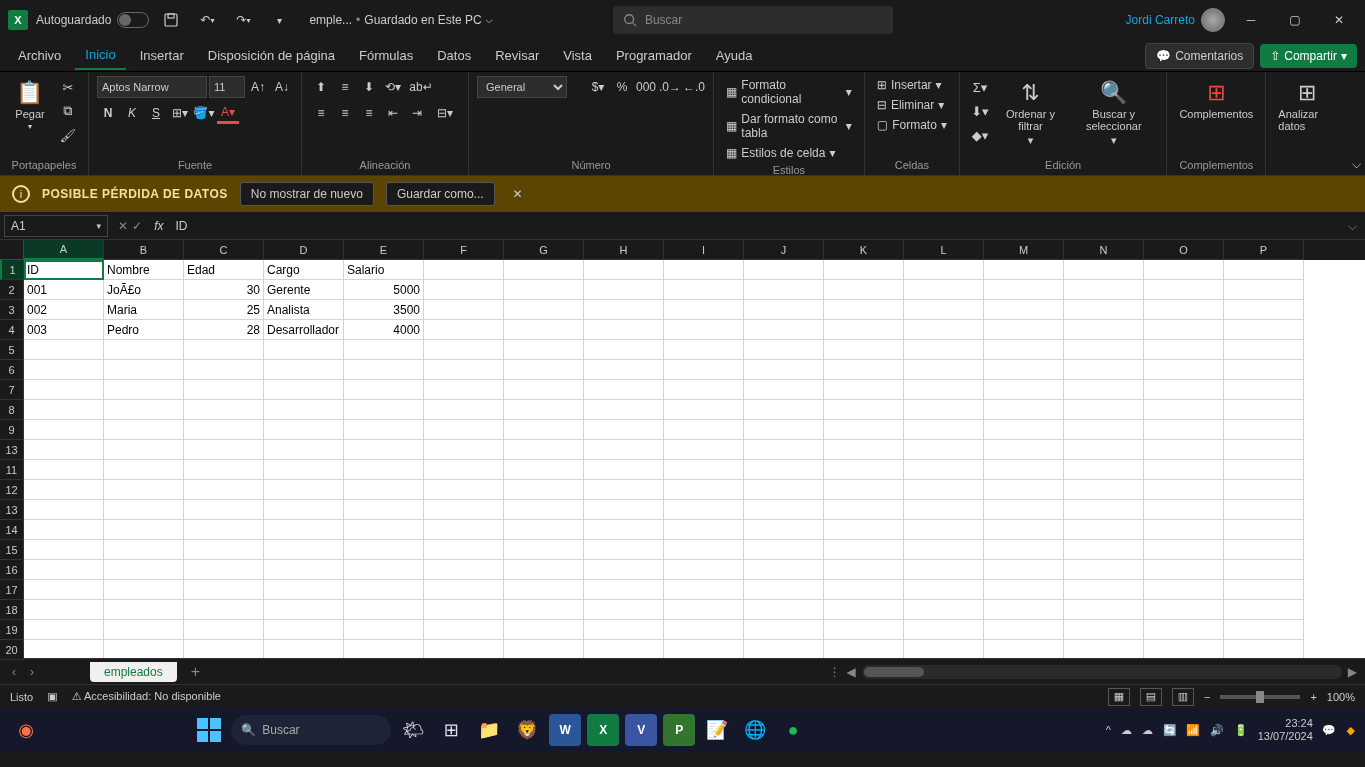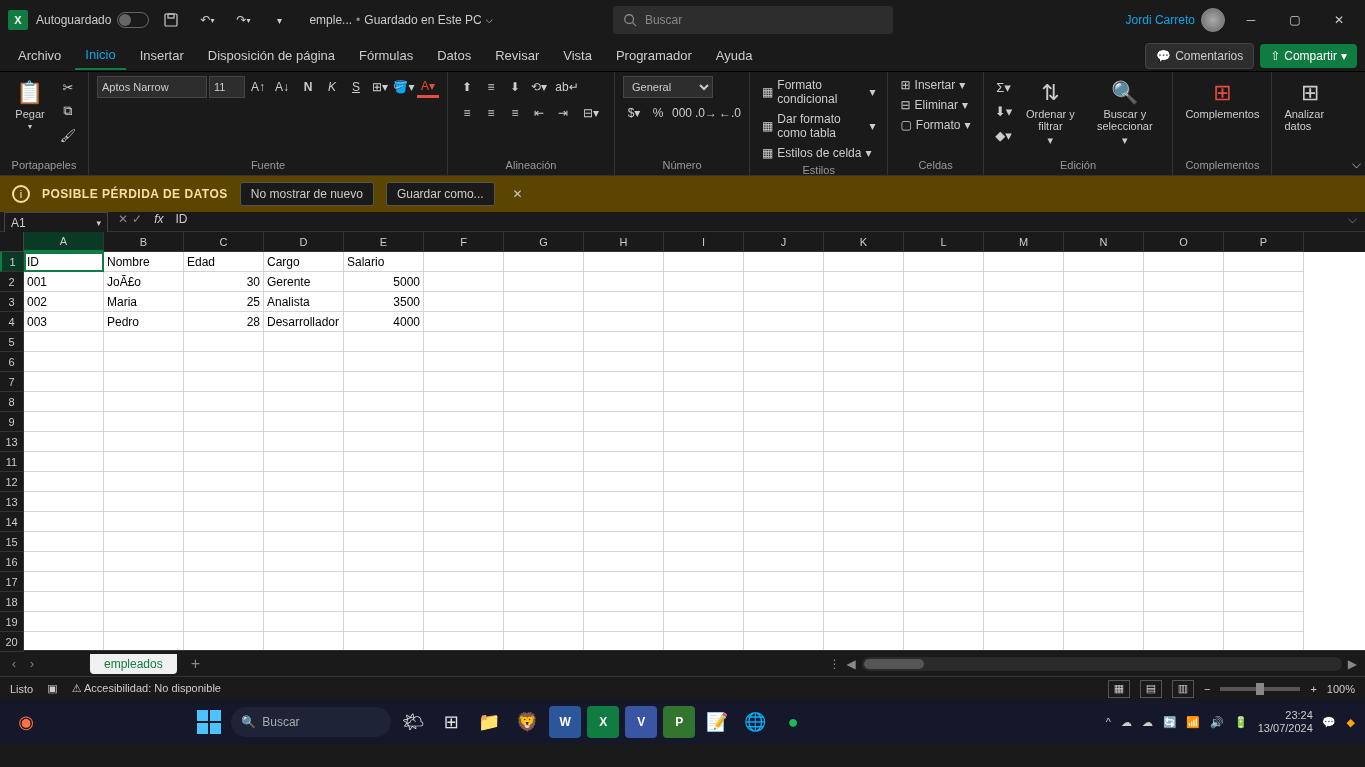--- a/index.html
+++ b/index.html
@@ -46,21 +46,21 @@
 
 .warnbar { height:36px; background:#5b4500; display:flex; align-items:center; padding:0 12px; gap:12px; font-size:12px; color:#f5e0a0; }
 .warn-icon { width:18px; height:18px; border:2px solid #f5e0a0; border-radius:50%; display:flex; align-items:center; justify-content:center; font-size:11px;}
 .warn-title { font-weight:bold; letter-spacing:.5px;}
 .warn-text { flex:1; color:#f5e0a0; }
 .warn-text span { text-decoration:underline; }
 .warn-btn { background:#1a1a1a; border:1px solid #555; color:#ccc; padding:4px 10px; border-radius:3px; font-size:12px;}
 .warn-close { color:#ccc; padding:0 6px; }
 
 
-.fbar { height:20px; background:#1a1a1a; display:flex; align-items:flex-start; border-bottom:1px solid #333; }
+.fbar { height:28px; background:#1a1a1a; display:flex; align-items:center; border-bottom:1px solid #333; }
 .namebox { width:104px; height:22px; background:#1a1a1a; border:1px solid #444; color:#ccc; padding:0 6px; display:flex; align-items:center; justify-content:space-between; margin:0 4px;}
 .fbar-btns { display:flex; gap:4px; padding:0 6px; color:#888; }
 .fx { font-style:italic; color:#ccc; padding:0 6px;}
 .formula-input { flex:1; color:#ccc; padding:0 6px; }
 
 
 .grid-area { display:flex; height:418px; background:#fff; }
 .rowhdrs { width:24px; background:#1a1a1a; }
 .corner { height:20px; background:#1a1a1a; border-right:1px solid #444; border-bottom:1px solid #444;}
 .rowhdr { height:20px; background:#1a1a1a; color:#ccc; font-size:11px; display:flex; align-items:center; justify-content:center; border-bottom:1px solid #333; border-right:1px solid #333;}
@@ -172,21 +172,21 @@
       <div class="small-btns">
         <div class="sbtn">✂</div>
         <div class="sbtn">⧉</div>
         <div class="sbtn">🖌</div>
       </div>
     </div>
     <div class="rgroup-label">Portapapeles</div>
   </div>
 
   <div class="rgroup">
-    <div class="rgroup-content" style="flex-direction:row;gap:4px">
+    <div class="rgroup-content" style="flex-direction:column;gap:4px">
       <div class="btn-row">
         <input class="dropdown font-name" value="Aptos Narrow" style="">
         <input class="dropdown font-size" value="11" style="">
         <div class="fmt-btn">A↑</div>
         <div class="fmt-btn">A↓</div>
       </div>
       <div class="btn-row">
         <div class="fmt-btn" style="font-weight:bold">N</div>
         <div class="fmt-btn" style="font-style:italic">K</div>
         <div class="fmt-btn" style="text-decoration:underline">S</div>
@@ -213,21 +213,21 @@
         <div class="fmt-btn">≡</div>
         <div class="fmt-btn">⇤</div>
         <div class="fmt-btn">⇥</div>
         <div class="fmt-btn" style="width:30px">⊟▾</div>
       </div>
     </div>
     <div class="rgroup-label">Alineación</div>
   </div>
 
   <div class="rgroup">
-    <div class="rgroup-content" style="flex-direction:column;gap:4px">
+    <div class="rgroup-content" style="gap:20px">
       <select class="dropdown" style="width:90px;height:22px"><option>General</option></select>
       <div class="btn-row">
         <div class="fmt-btn">$▾</div>
         <div class="fmt-btn">%</div>
         <div class="fmt-btn">000</div>
         <div class="fmt-btn">.0→</div>
         <div class="fmt-btn">←.0</div>
       </div>
     </div>
     <div class="rgroup-label">Número</div>

